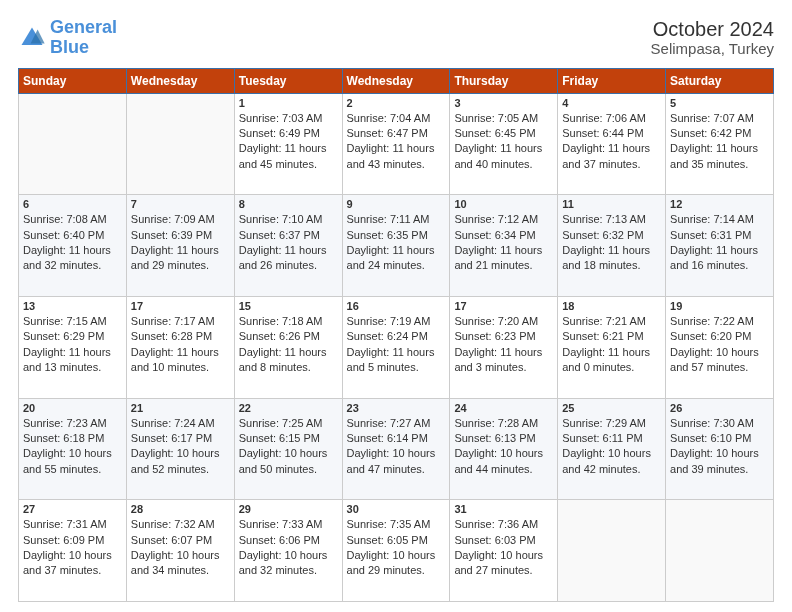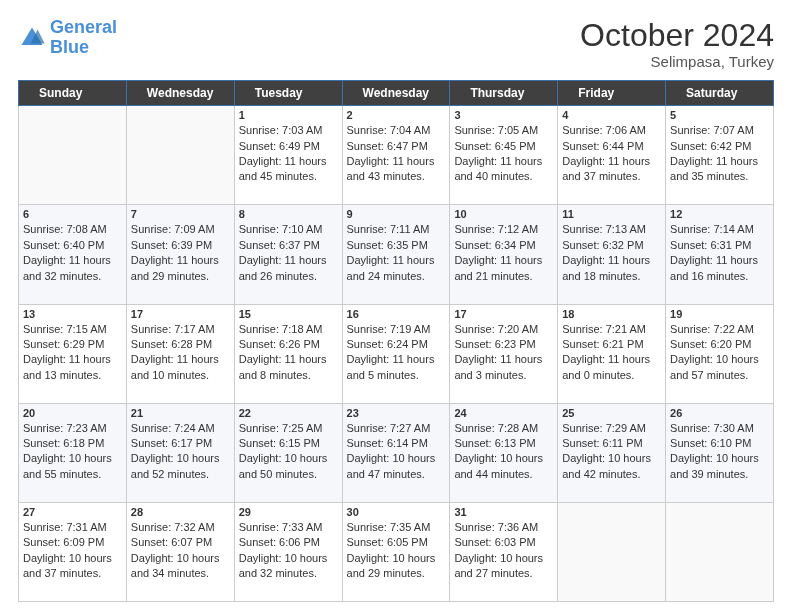--- a/index.html
+++ b/index.html
@@ -38,42 +38,42 @@
       color: #4a90d9;
     }
     .logo-icon {
       width: 28px;
       height: 28px;
     }
     .title-block {
       text-align: right;
     }
     .month-title {
-      font-size: 32px;
+      font-size: 20px;
       font-weight: normal;
       color: #333;
       line-height: 1.1;
     }
     .subtitle {
       font-size: 15px;
       color: #555;
     }
     .calendar {
       flex: 1;
       border: 1px solid #ccc;
       border-collapse: collapse;
       width: 100%;
       table-layout: fixed;
     }
     .calendar th {
-      background: #404040;
+      background: #c2410c;
       color: #fff;
       font-size: 12px;
       font-weight: bold;
-      padding: 5px 20px;
+      padding: 5px 4px;
       border: 1px solid #3a6fa8;
       text-align: left;
       margin-left: 32px;
     }
     .calendar td {
       vertical-align: top;
       border: 1px solid #ccc;
       padding: 3px 4px;
       font-size: 9.5px;
       color: #333;

